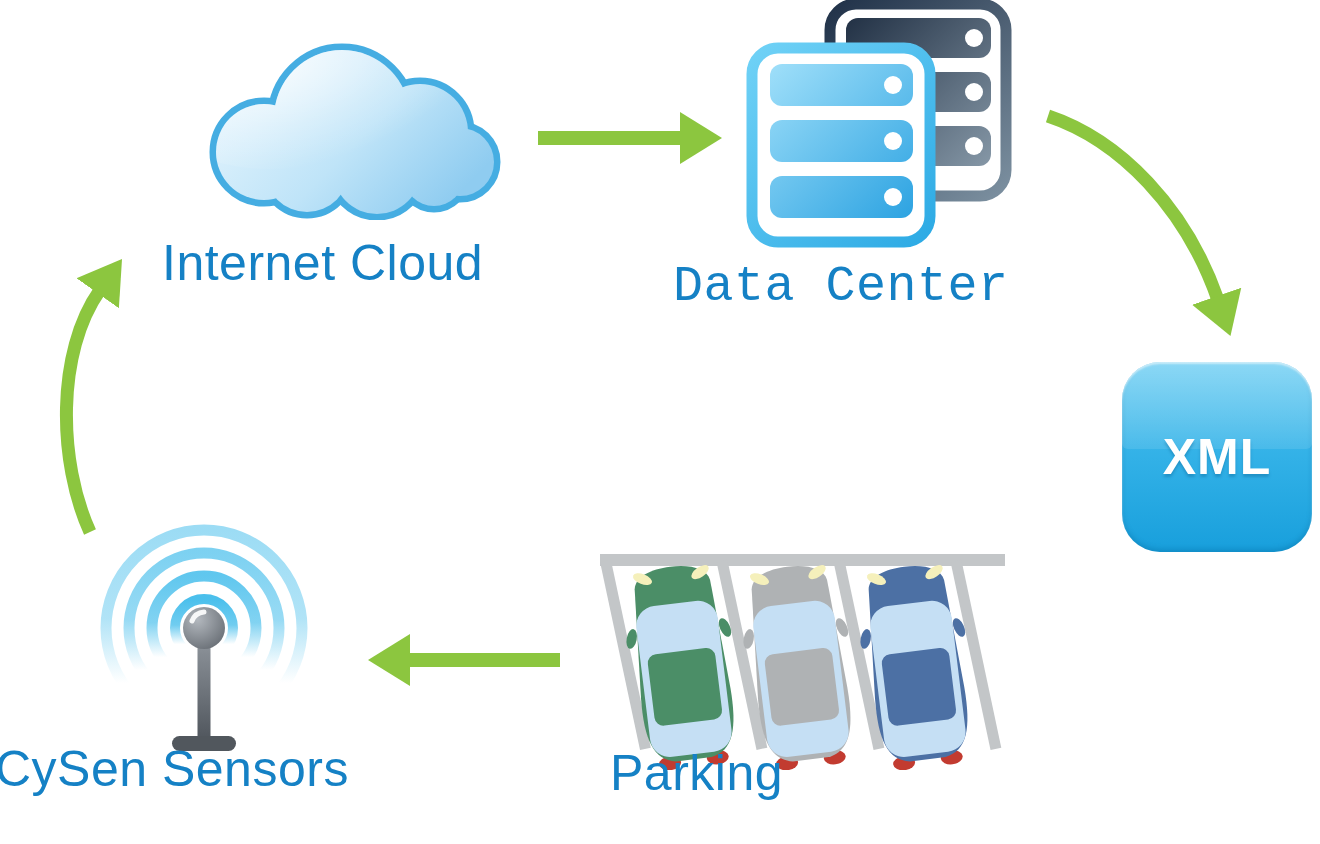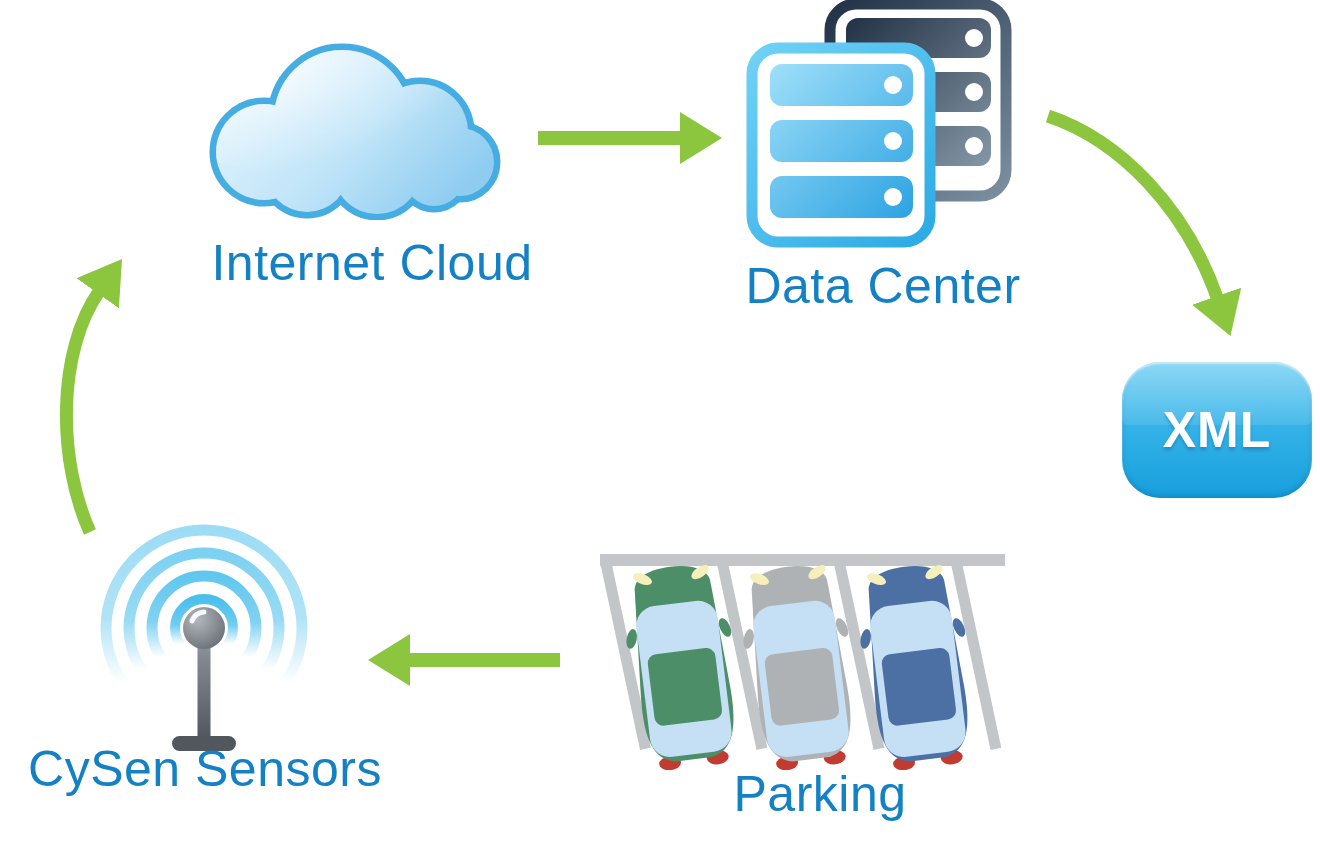--- a/index.html
+++ b/index.html
@@ -2,35 +2,35 @@
 <html><head>
 <meta charset="utf-8">
 <style>
   html,body{margin:0;padding:0;background:#ffffff;}
   .canvas{
     position:relative;width:1320px;height:844px;background:#ffffff;overflow:hidden;
     font-family:"Liberation Sans",sans-serif;
   }
   .layer{position:absolute;left:0;top:0;width:1320px;height:844px;}
   .node-label{
-    position:absolute;width:420px;text-align:center;
+    position:absolute;width:420px;text-align:left;
     font-size:50px;font-weight:400;letter-spacing:.5px;color:#1581C5;line-height:1.1;
     white-space:nowrap;
   }
   .lbl-cloud{left:162px;top:236px;}
-  .lbl-dc{left:673px;top:259px;}
-  .lbl-parking{left:610px;top:767px;}
+  .lbl-dc{left:673px;top:259px;font-family:Liberation Mono, monospace;}
+  .lbl-parking{left:610px;top:746px;}
   .lbl-sensors{left:-5px;top:742px;}
   .icon{position:absolute;}
   .icon-cloud{left:202px;top:40px;}
   .icon-dc{left:740px;top:0px;}
   .icon-parking{left:585px;top:545px;}
   .icon-sensor{left:100px;top:520px;}
   .xml-box{
-    position:absolute;left:1122px;top:362px;width:190px;height:136px;border-radius:38px;
+    position:absolute;left:1122px;top:362px;width:190px;height:190px;border-radius:38px;
     background:linear-gradient(180deg,#55C5F0 0%,#35B3E8 45%,#189FDC 100%);
     box-shadow:inset 0 2px 2px rgba(255,255,255,.55), inset 0 -3px 5px rgba(0,100,150,.3);
     display:flex;flex-direction:column;align-items:center;justify-content:center;
   }
   .xml-box::before{
     content:"";position:absolute;left:0;top:0;right:0;height:46%;
     border-radius:38px 38px 6px 6px;
     background:linear-gradient(180deg,rgba(255,255,255,.32),rgba(255,255,255,.10));
   }
   .xml-line{

